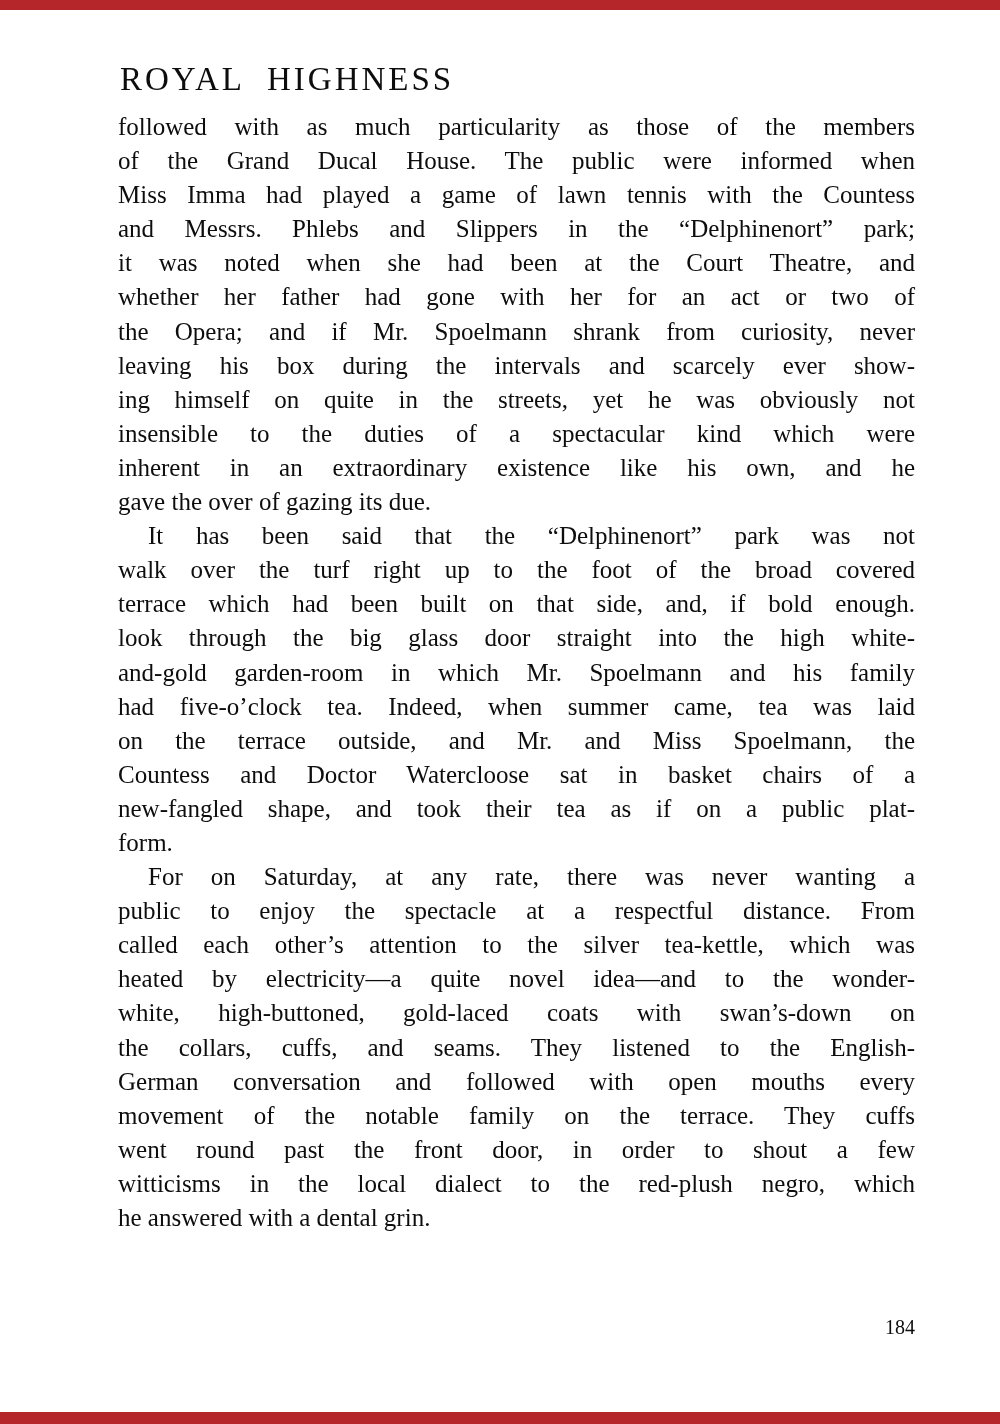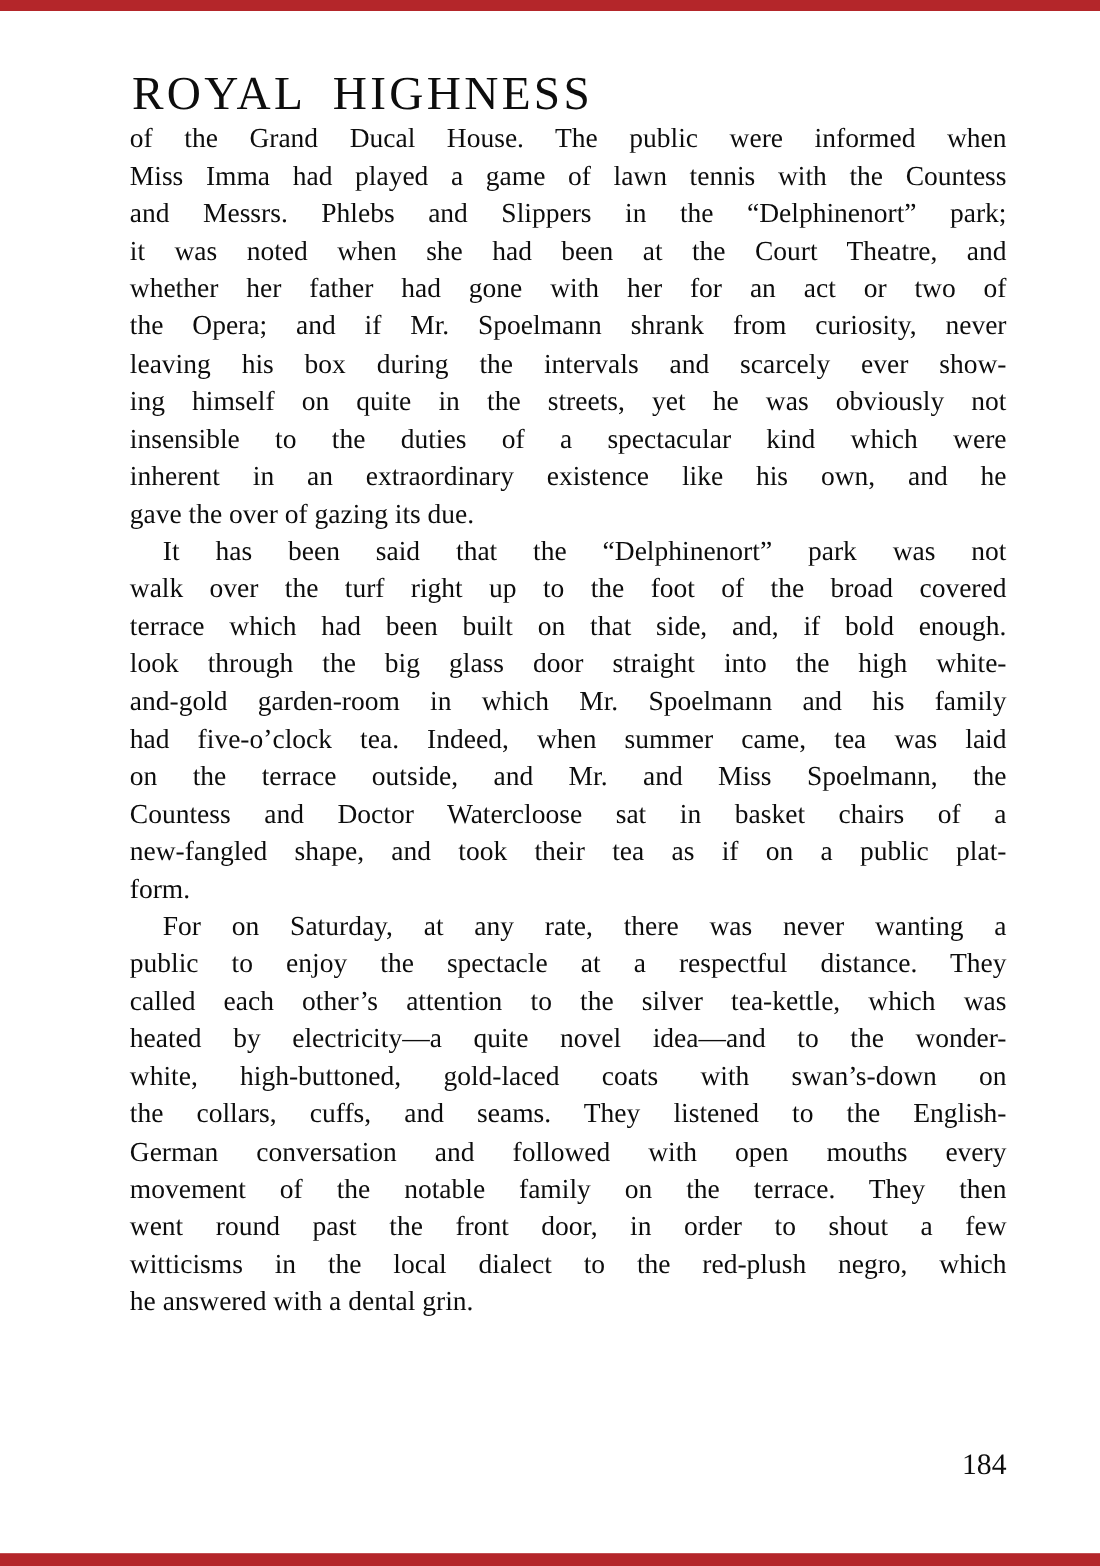--- a/index.html
+++ b/index.html
@@ -22,21 +22,21 @@
     width: 1000px;
     background: #b4262a;
   }
   .edge-top    { top: 0;    height: 10px; }
   .edge-bottom { bottom: 0; height: 12px; }
 
   .running-header {
     position: absolute;
     left: 120px;
     top: 61px;
-    font-size: 43px;
+    font-size: 33px;
     letter-spacing: 3px;
     word-spacing: 12px;
     white-space: nowrap;
     color: #0d0d0d;
   }
 
   .text-block {
     position: absolute;
     left: 118px;
     top: 110px;
@@ -53,34 +53,35 @@
   }
   .line.indent { text-indent: 30px; }
   .line.last   { text-align-last: left; }
 
   .page-number {
     position: absolute;
     left: 118px;
     top: 1316px;
     width: 797px;
     text-align: right;
-    font-size: 27px;
+    font-size: 20px;
     color: #0d0d0d;
   }
 </style>
 </head>
 <body>
 
 <div class="page" style="background: rgb(255, 255, 255); color: rgb(13, 13, 13);">
   <div class="edge edge-top" style="background: rgb(180, 38, 42);"></div>
   <div class="edge edge-bottom" style="background: rgb(180, 38, 42);"></div>
 
   <div class="running-header">ROYAL HIGHNESS</div>
 
   <div class="text-block">
+      <div class="line">followed with as much particularity as those of the members</div>
       <div class="line">of the Grand Ducal House.  The public were informed when</div>
       <div class="line">Miss Imma had played a game of lawn tennis with the Countess</div>
       <div class="line">and Messrs. Phlebs and Slippers in the “Delphinenort” park;</div>
       <div class="line">it was noted when she had been at the Court Theatre, and</div>
       <div class="line">whether her father had gone with her for an act or two of</div>
       <div class="line">the Opera; and if Mr. Spoelmann shrank from curiosity, never</div>
       <div class="line">leaving his box during the intervals and scarcely ever show-</div>
       <div class="line">ing himself on quite in the streets, yet he was obviously not</div>
       <div class="line">insensible to the duties of a spectacular kind which were</div>
       <div class="line">inherent in an extraordinary existence like his own, and he</div>
@@ -89,26 +90,26 @@
       <div class="line">walk over the turf right up to the foot of the broad covered</div>
       <div class="line">terrace which had been built on that side, and, if bold enough.</div>
       <div class="line">look through the big glass door straight into the high white-</div>
       <div class="line">and-gold garden-room in which Mr. Spoelmann and his family</div>
       <div class="line">had five-o’clock tea.  Indeed, when summer came, tea was laid</div>
       <div class="line">on the terrace outside, and Mr. and Miss Spoelmann, the</div>
       <div class="line">Countess and Doctor Watercloose sat in basket chairs of a</div>
       <div class="line">new-fangled shape, and took their tea as if on a public plat-</div>
       <div class="line last">form.</div>
       <div class="line indent">For on Saturday, at any rate, there was never wanting a</div>
-      <div class="line">public to enjoy the spectacle at a respectful distance.  They</div>
+      <div class="line">public to enjoy the spectacle at a respectful distance.  From</div>
       <div class="line">called each other’s attention to the silver tea-kettle, which was</div>
       <div class="line">heated by electricity—a quite novel idea—and to the wonder-</div>
       <div class="line">white, high-buttoned, gold-laced coats with swan’s-down on</div>
       <div class="line">the collars, cuffs, and seams.  They listened to the English-</div>
       <div class="line">German conversation and followed with open mouths every</div>
-      <div class="line">movement of the notable family on the terrace.  They then</div>
+      <div class="line">movement of the notable family on the terrace.  They cuffs</div>
       <div class="line">went round past the front door, in order to shout a few</div>
       <div class="line">witticisms in the local dialect to the red-plush negro, which</div>
       <div class="line last">he answered with a dental grin.</div>
     </div>
 
   <div class="page-number">184</div>
 </div>
 
 </body></html>

